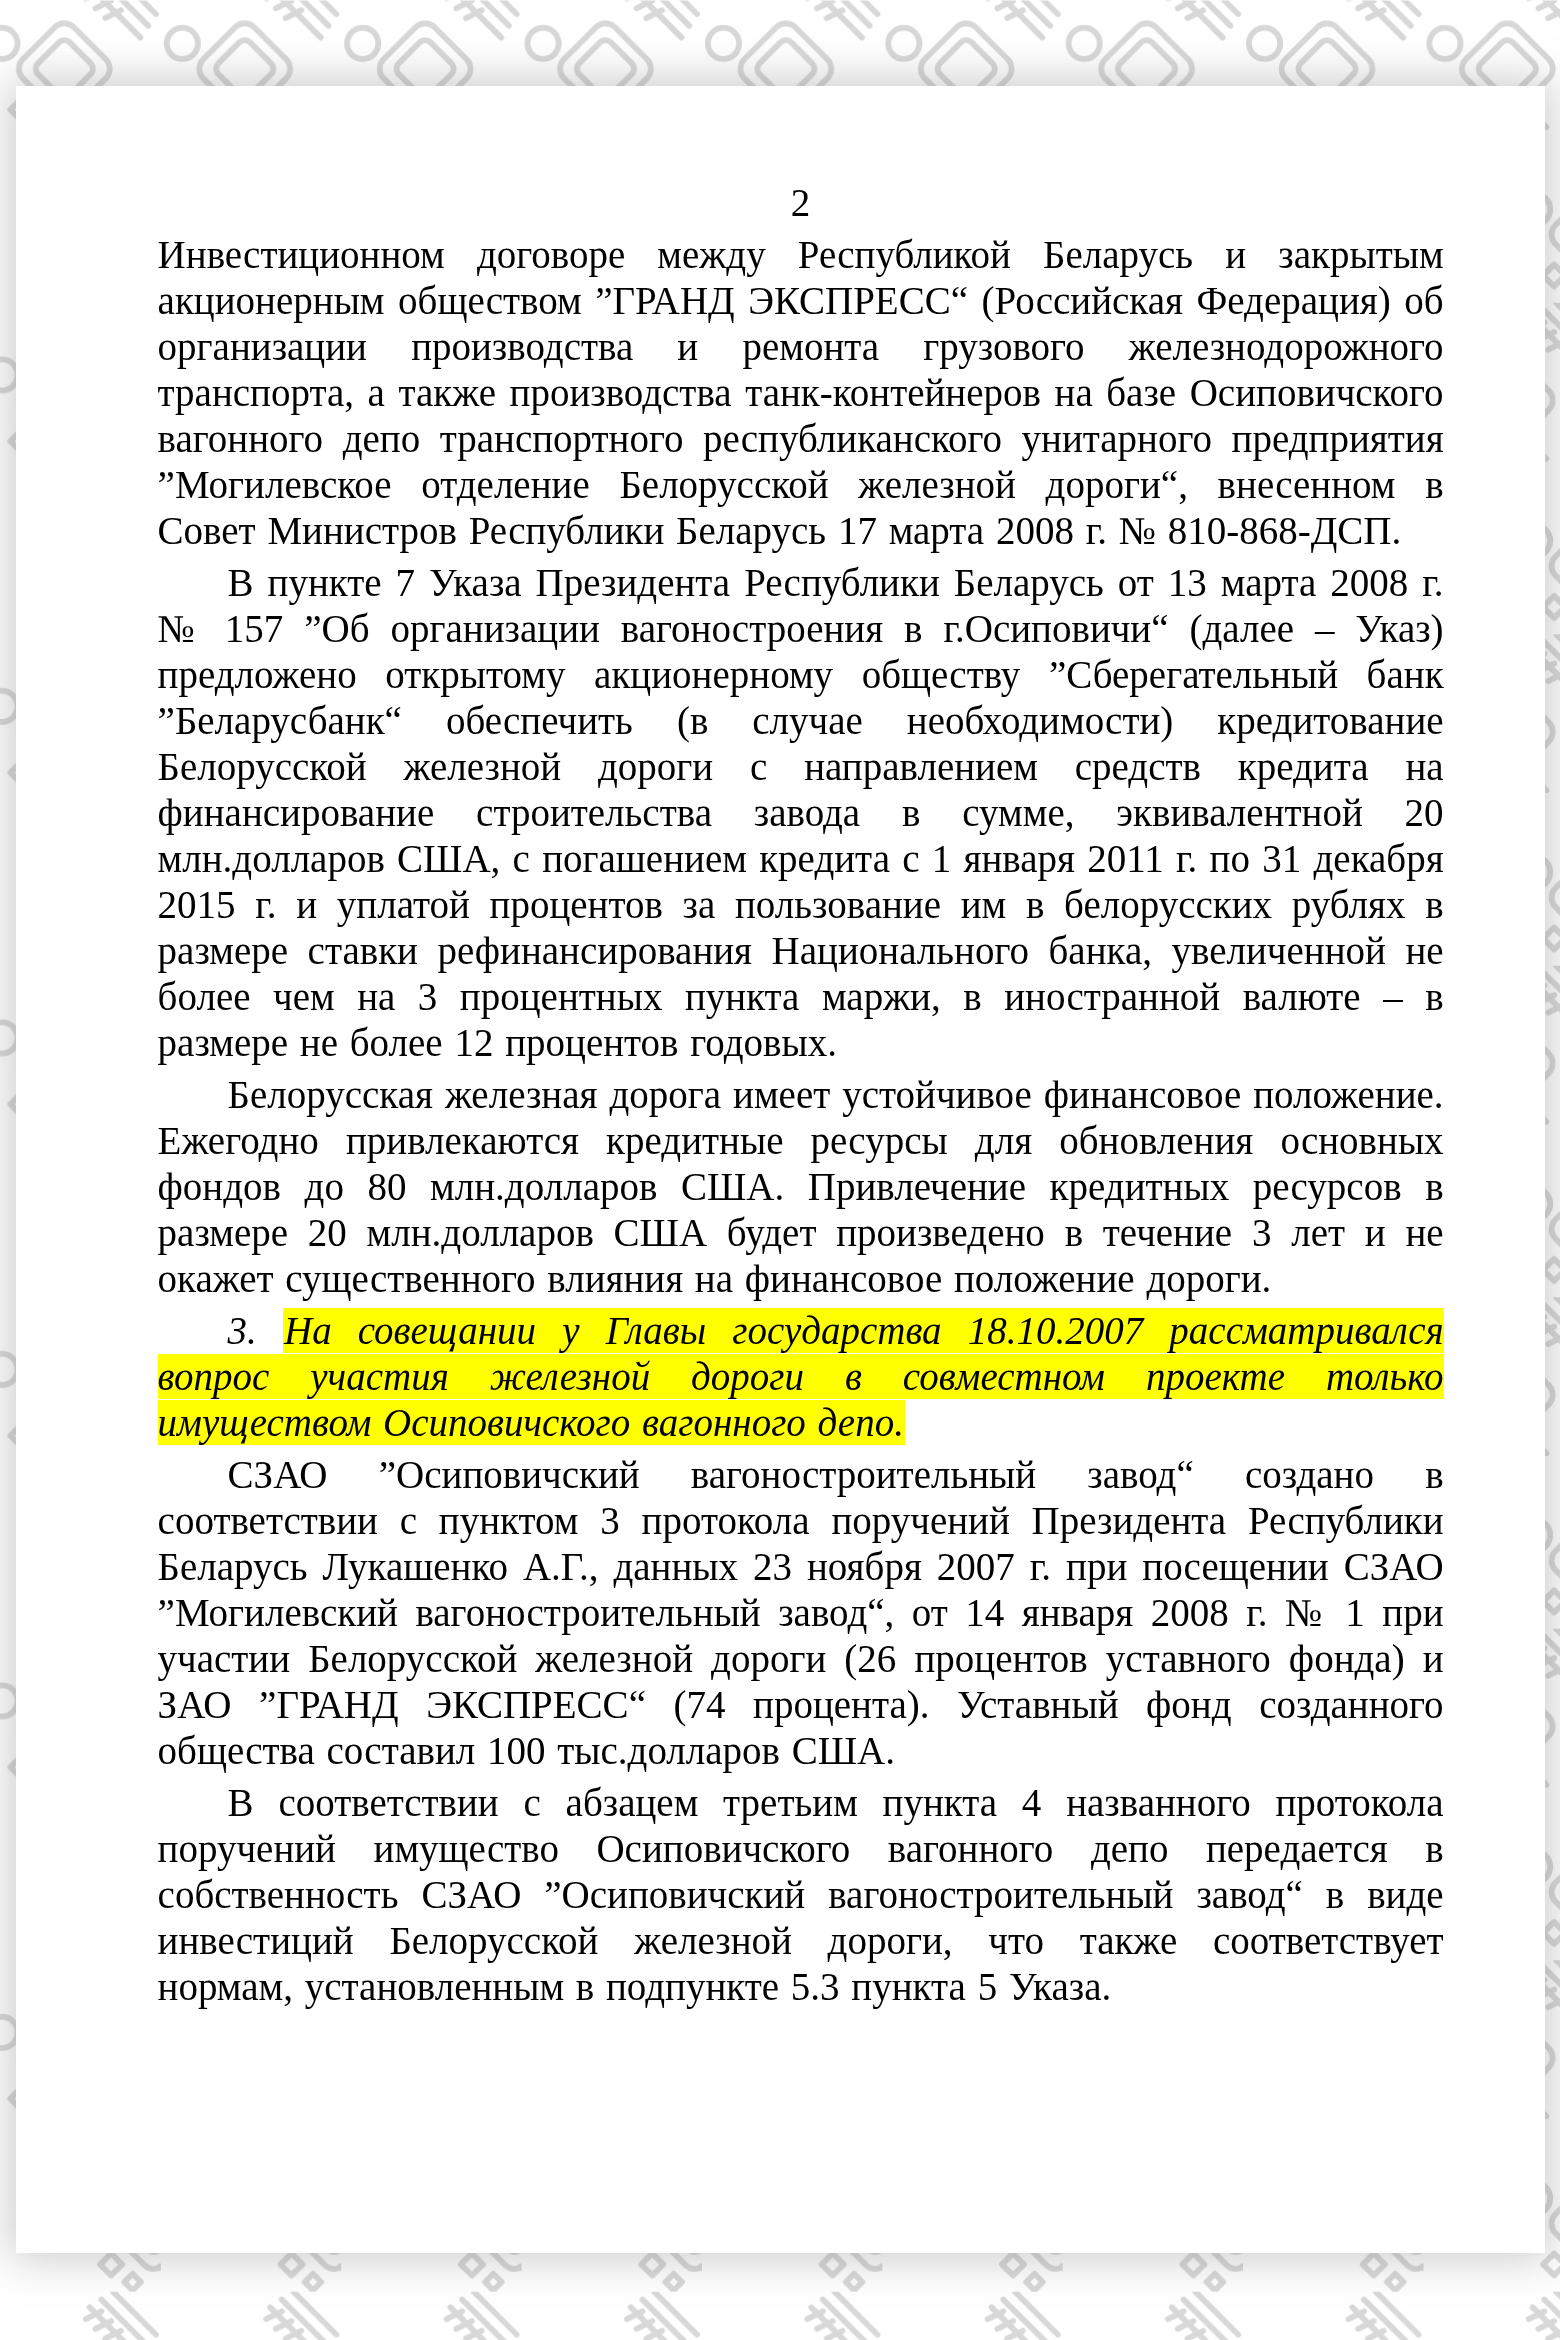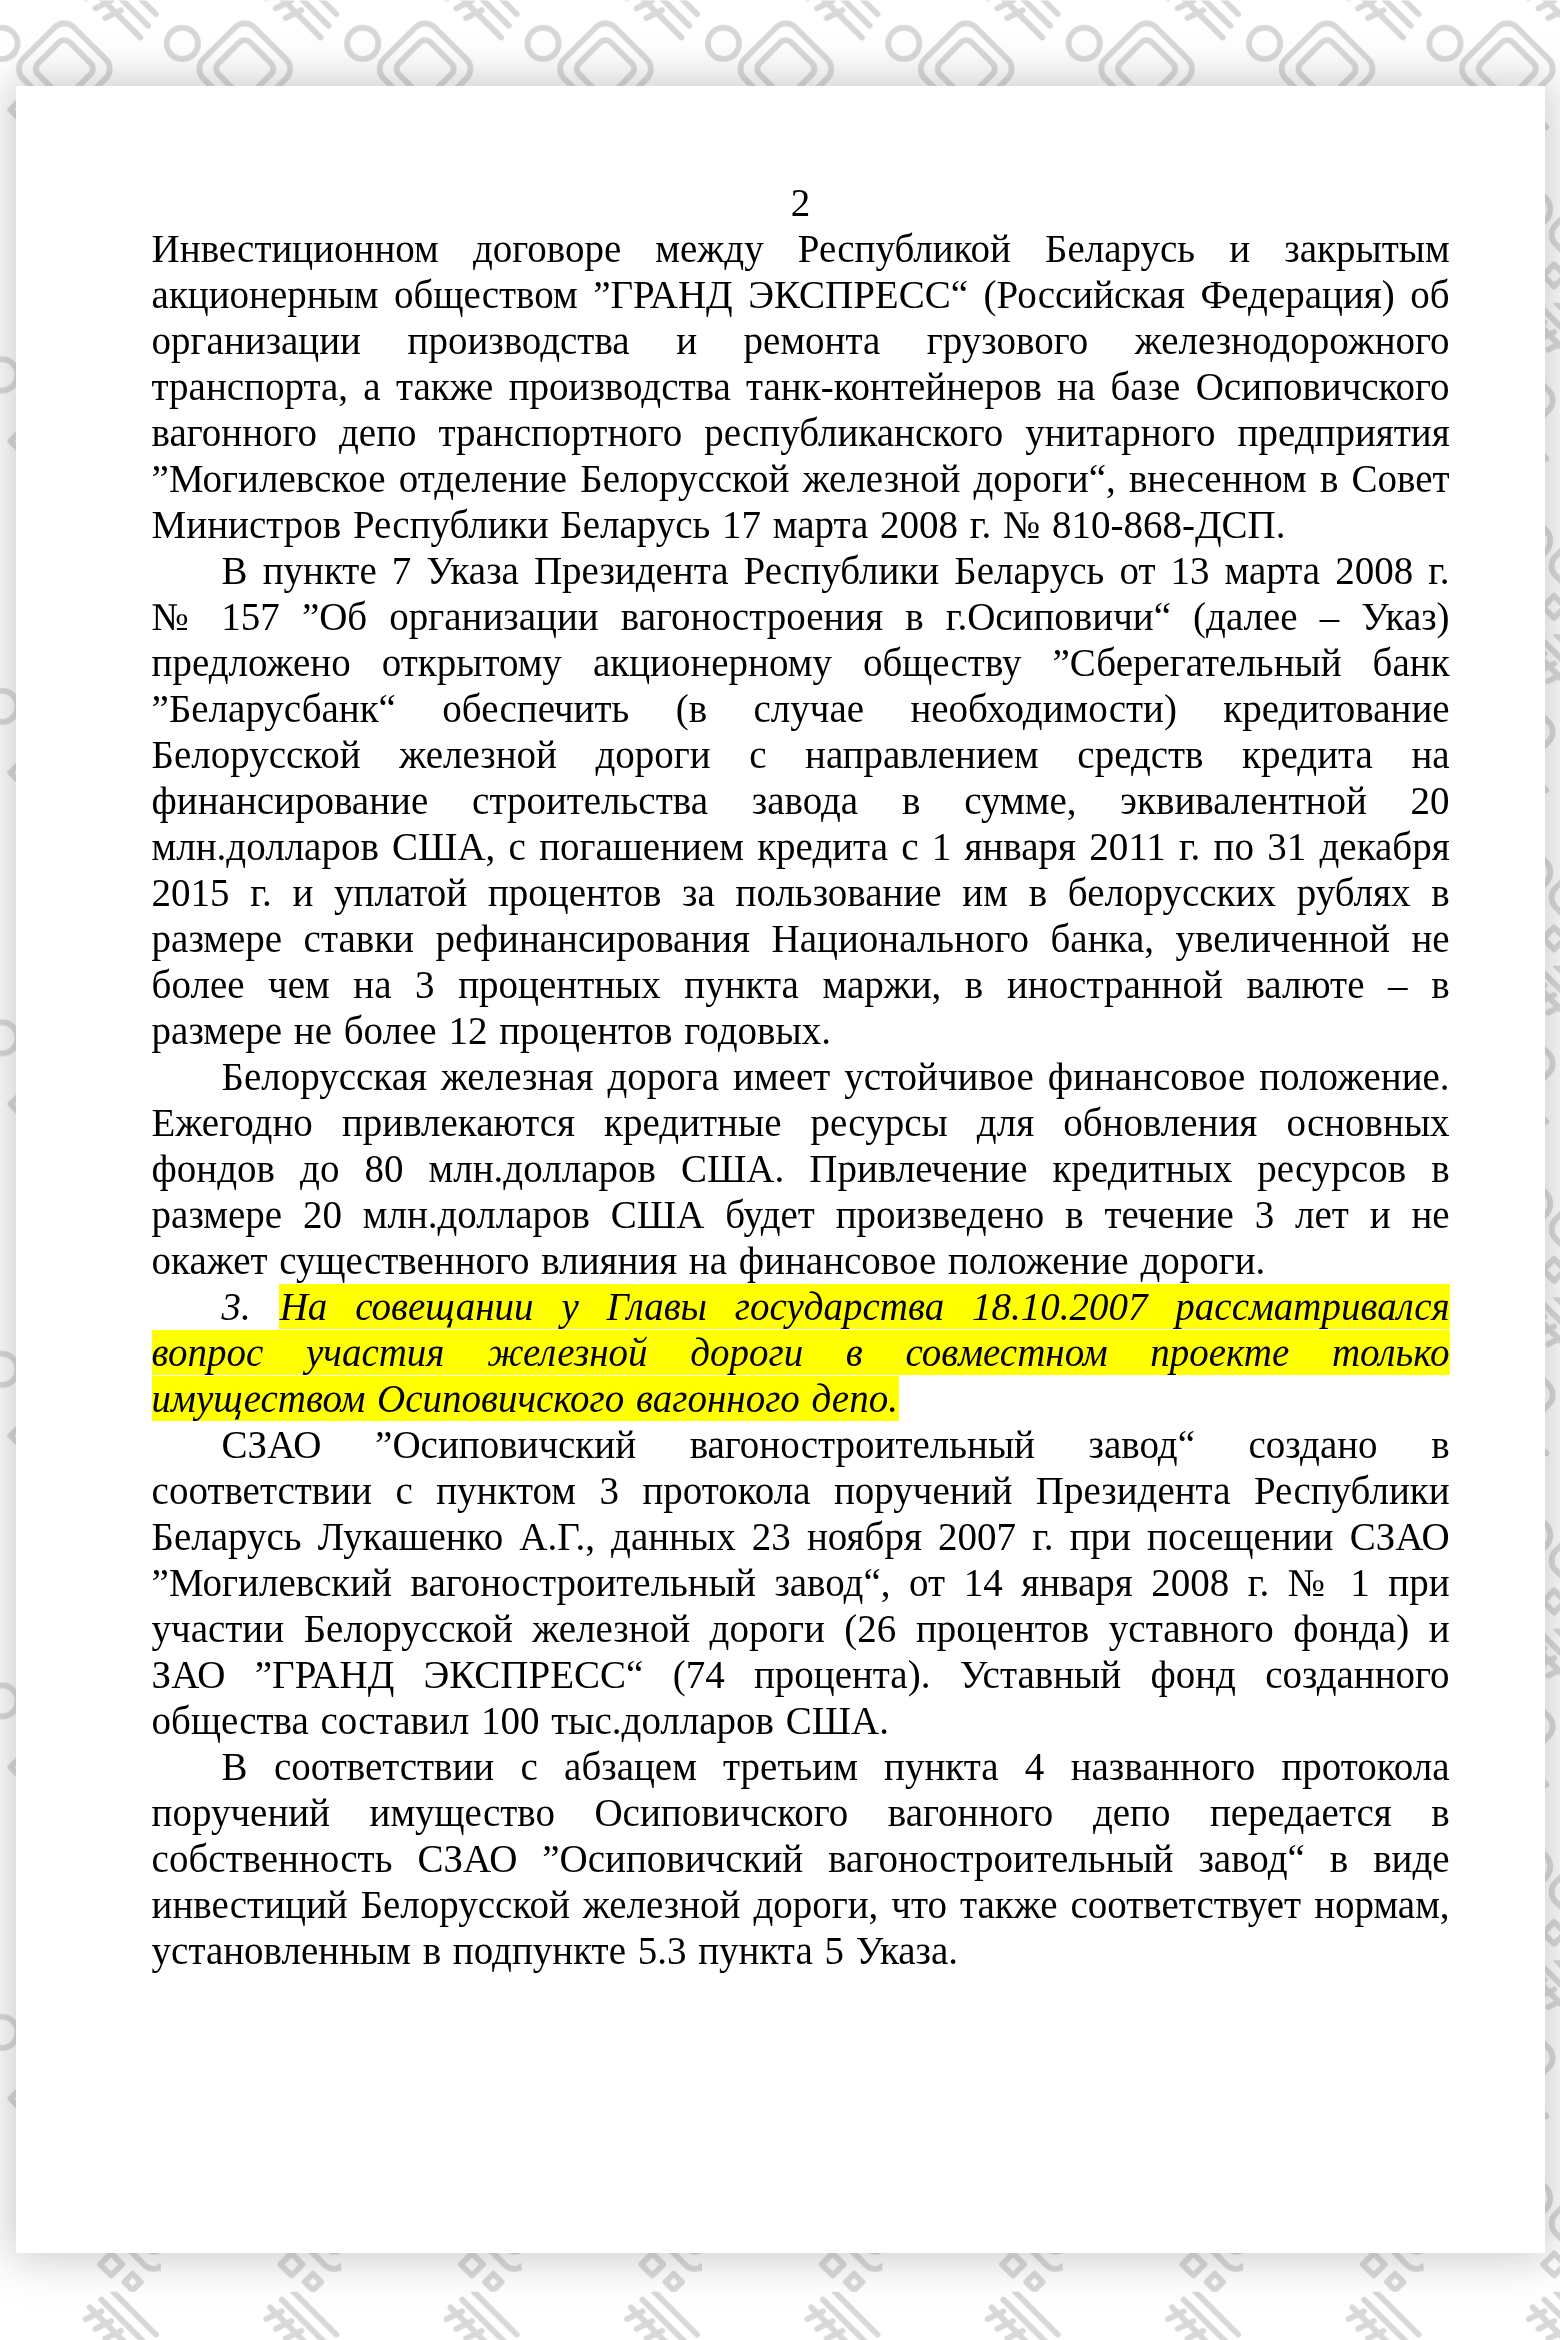--- a/index.html
+++ b/index.html
@@ -29,21 +29,21 @@
     padding: 94px 95px 0 136px;
     color: var(--text-color, #000000);
   }
   .page-number {
     text-align: center;
     font-size: 39px;
     line-height: 46px;
     margin: 0 0 0 0;
   }
   .para {
-    margin: 0;
+    margin: 6px;
     font-size: 39px;
     line-height: 46px;
     text-align: justify;
     text-indent: 70px;
     word-spacing: 2px;
   }
   .para.no-indent { text-indent: 0; }
   .para .italic { font-style: italic; }
   mark {
     background: var(--highlight-color, #ffff00);

